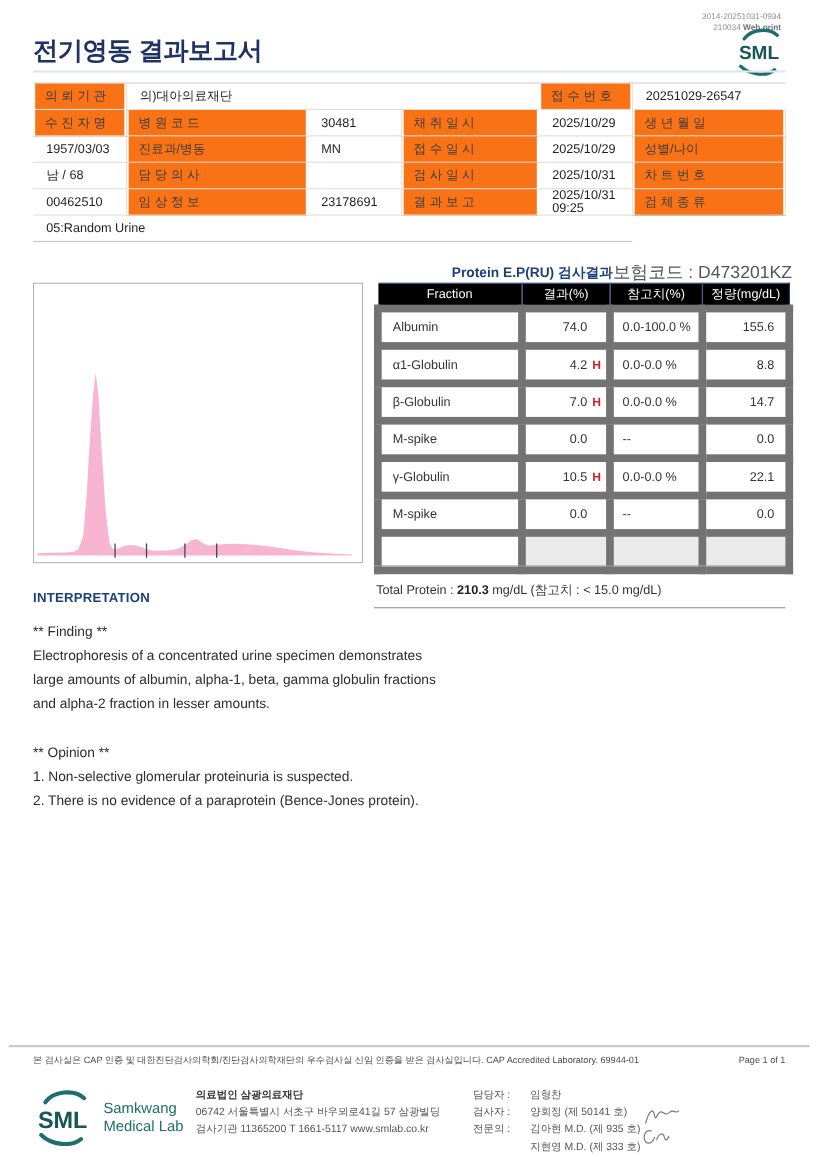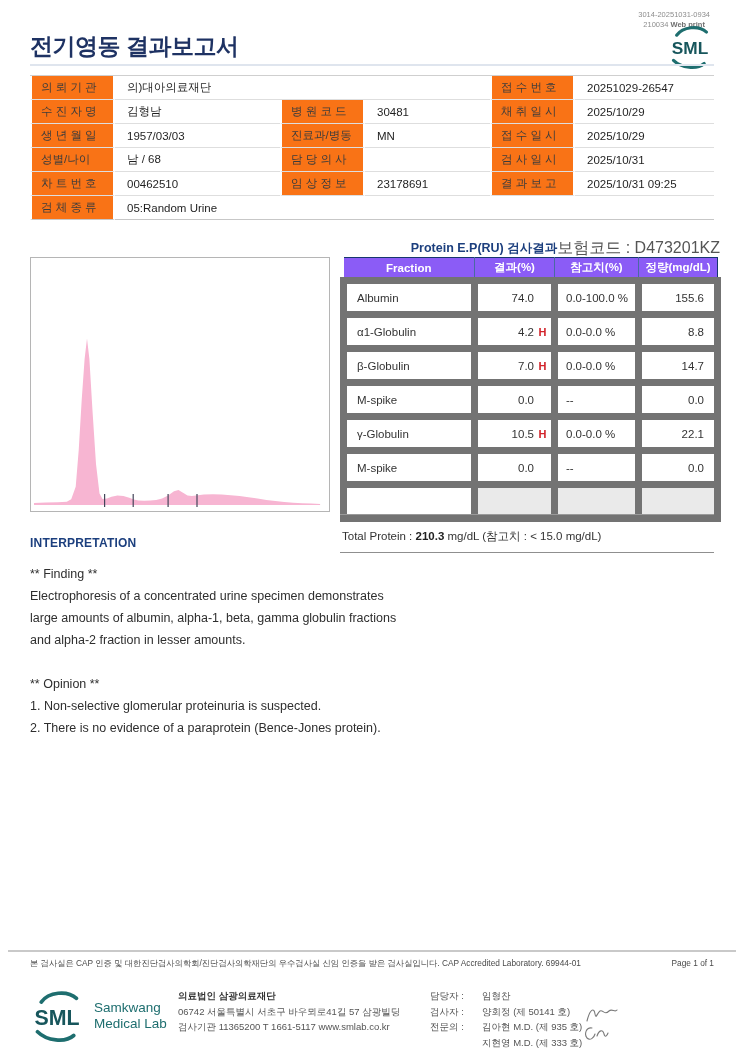--- a/index.html
+++ b/index.html
@@ -1,21 +1,21 @@
 <!DOCTYPE html>
 <html><head>
 <meta charset="utf-8">
 <style>
   * { margin:0; padding:0; box-sizing:border-box; }
   html,body { background:#e9e9e9; }
   body { font-family:"Liberation Sans","DejaVu Sans",sans-serif; }
   .page { position:relative; width:744px; height:1052px; background:#ffffff; margin:0 auto; overflow:hidden; }
 
   
-  .print-info { position:absolute; top:10px; right:34px; text-align:center; font-size:7.5px; line-height:10px; color:#8d8d8d; }
+  .print-info { position:absolute; top:10px; right:34px; text-align:right; font-size:7.5px; line-height:10px; color:#8d8d8d; }
   .print-info b { color:#6f6f6f; }
 
   
   .sml-mark { display:block; }
 
   .logo-top { position:absolute; top:25px; right:30px; }
 
   
   .report-title { position:absolute; top:31px; left:30px; font-size:23px; font-weight:bold; color:#1e3263; letter-spacing:-0.5px; }
   .header-rule { position:absolute; top:64px; left:30px; width:684px; border-top:2px solid #dfe5ee; }
@@ -36,21 +36,21 @@
   .section-title { font-size:12.5px; font-weight:bold; color:#1c3f7e; }
   .insurance-code { font-size:16px; color:#555; }
 
   
   .chart-box { position:absolute; top:257px; left:30px; width:300px; height:255px; background:#fff; border:1px solid #b5b5b5; }
 
   
   .results-wrap { position:absolute; top:257px; left:340px; width:374px; }
   table.results { width:374px; border-collapse:collapse; table-layout:fixed; font-size:11.5px; }
   table.results col.c1{width:131px} table.results col.c2{width:80px} table.results col.c3{width:84px} table.results col.c4{width:79px}
-  table.results th { background:#8b5cf6; color:#fff; font-weight:700; height:23px; font-size:11.5px; border-right:1px solid #4a69a3; border-top:1px solid #17366d; }
+  table.results th { background:#000000; color:#fff; font-weight:400; height:23px; font-size:11.5px; border-right:1px solid #4a69a3; border-top:1px solid #17366d; }
   table.results th:last-child { border-right:1px solid #17366d; }
   table.results td { height:34px; border:7px solid #737373; color:#333; }
   td.c-frac { padding-left:10px; }
   td.c-res .cellflex { display:flex; align-items:center; justify-content:flex-end; }
   td.c-res .num { text-align:right; }
   td.c-res .flag { width:17px; text-align:center; color:#d2232a; font-weight:bold; font-size:11px; }
   td.c-ref { padding-left:8px; }
   td.c-qty { text-align:right; padding-right:10px; }
   tr.empty td { background:#fff; }
   tr.empty td.g { background:#eaeaea; }
@@ -105,21 +105,20 @@
   <div class="report-title">전기영동 결과보고서</div>
   <div class="header-rule"></div>
 
   <div class="patient-table">
     <div class="cell lbl">의 뢰 기 관</div>
     <div class="cell val sp3">의)대아의료재단</div>
     <div class="cell lbl">접 수 번 호</div>
     <div class="cell val">20251029-26547</div>
 
     <div class="cell lbl">수 진 자 명</div>
-    <div class="cell val">김형남</div>
     <div class="cell lbl">병 원 코 드</div>
     <div class="cell val">30481</div>
     <div class="cell lbl">채 취 일 시</div>
     <div class="cell val">2025/10/29</div>
 
     <div class="cell lbl">생 년 월 일</div>
     <div class="cell val">1957/03/03</div>
     <div class="cell lbl">진료과/병동</div>
     <div class="cell val">MN</div>
     <div class="cell lbl">접 수 일 시</div>

